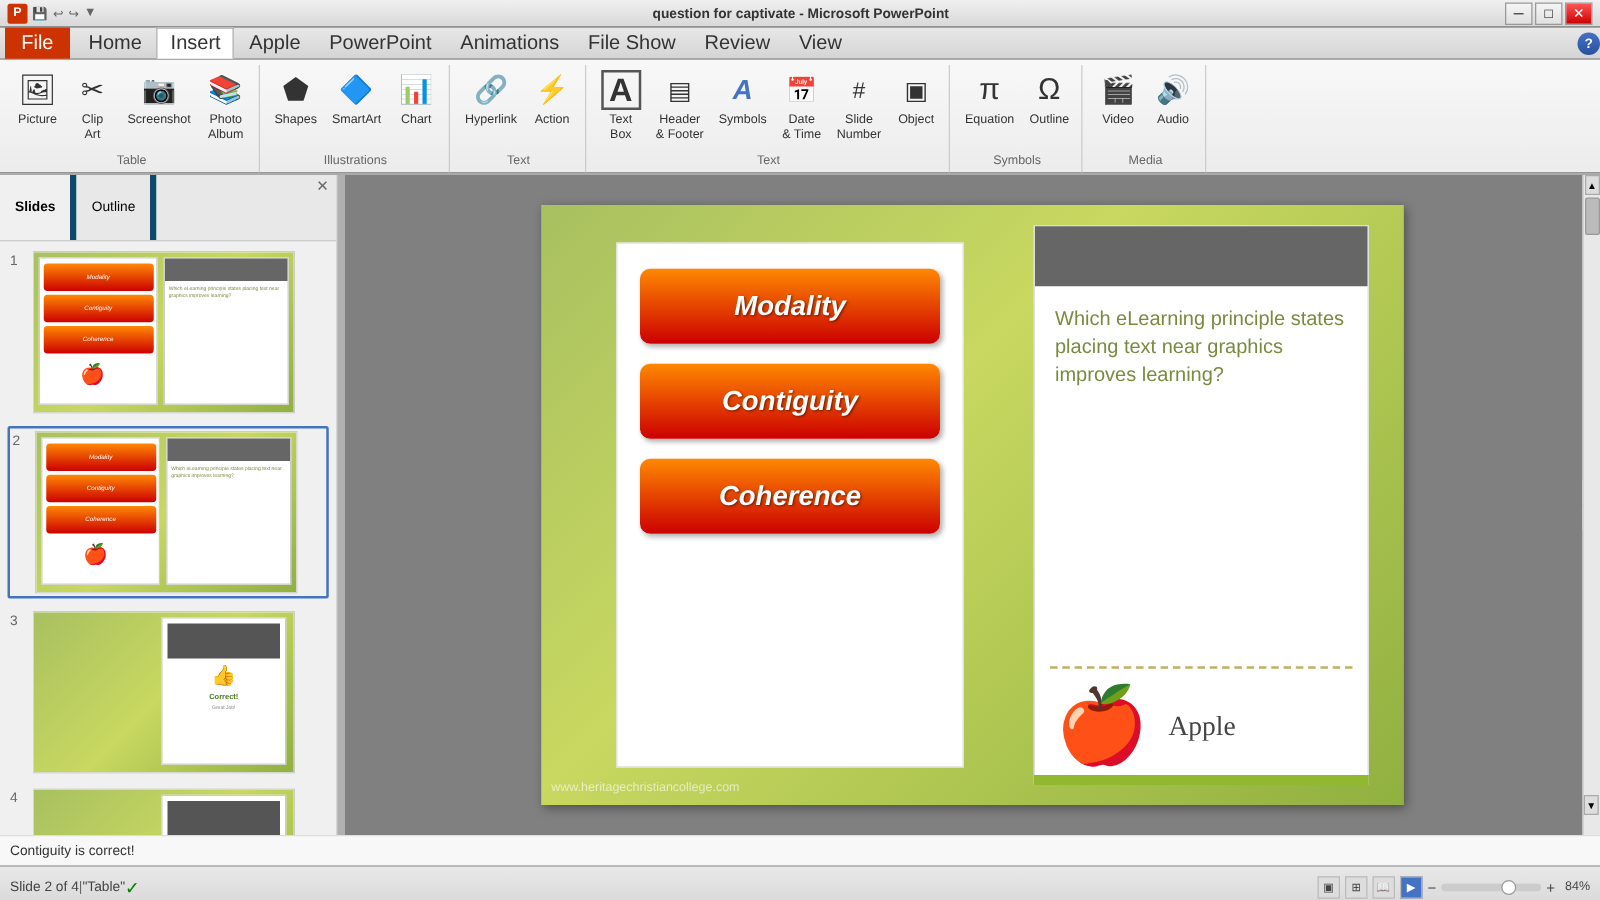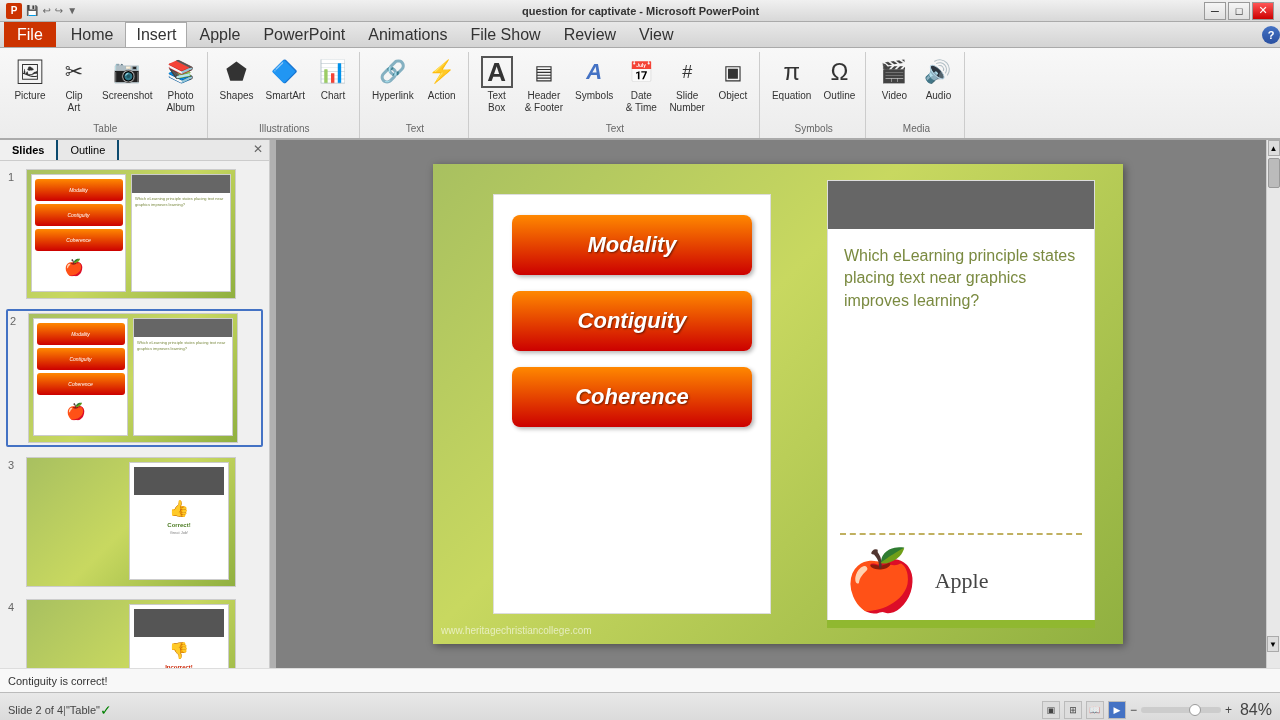--- a/index.html
+++ b/index.html
@@ -116,24 +116,24 @@
       border-right: 1px solid #ccc;
       display: flex;
       flex-direction: column;
     }
     .slide-panel-tabs {
       display: flex;
       border-bottom: 1px solid #ccc;
       background: #e8e8e8;
     }
     .slide-panel-tab {
-      padding: 4px 12px;
+      padding: 20px 12px;
       font-size: 11px;
       cursor: pointer;
-      border-right: 2px solid #0c4a6e;
+      border-right: 5px solid #0c4a6e;
     }
     .slide-panel-tab.active { background: #f0f0f0; font-weight: bold; }
     .slide-panel-close {
       margin-left: auto;
       padding: 2px 6px;
       cursor: pointer;
       font-size: 12px;
       color: #666;
     }
     .slides-list {
@@ -584,16 +584,16 @@
     <div class="view-btn" style="font-size:9px;">▣</div>
     <div class="view-btn" style="font-size:9px;">⊞</div>
     <div class="view-btn" style="font-size:9px;">📖</div>
     <div class="view-btn" style="background:#4472c4;color:white;font-size:9px;">▶</div>
     <div class="zoom-area">
       <span style="cursor:pointer;font-size:12px;">−</span>
       <div class="zoom-slider">
         <div class="zoom-thumb"></div>
       </div>
       <span style="cursor:pointer;font-size:12px;">+</span>
-      <span style="font-size:16px;margin-left:4px;">84%</span>
+      <span style="font-size:10px;margin-left:4px;">84%</span>
     </div>
   </div>
 </div>
 
 </body></html>

